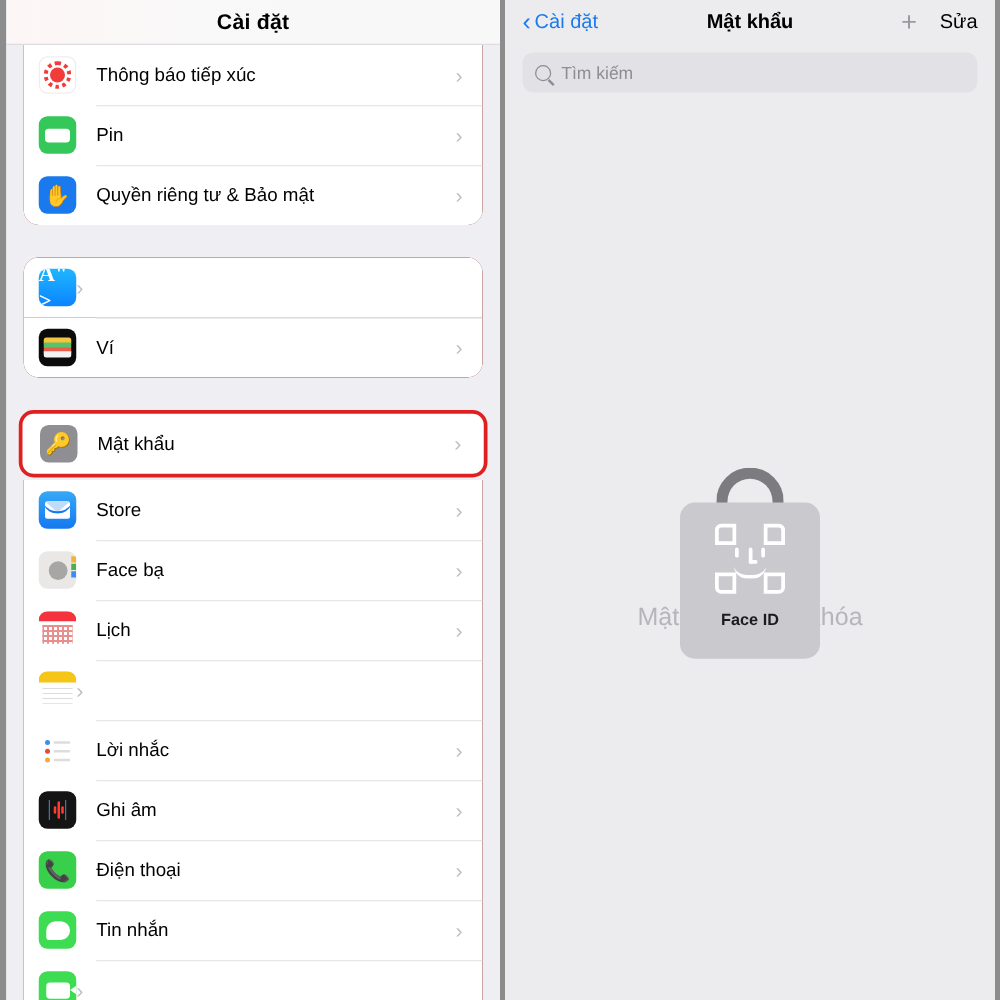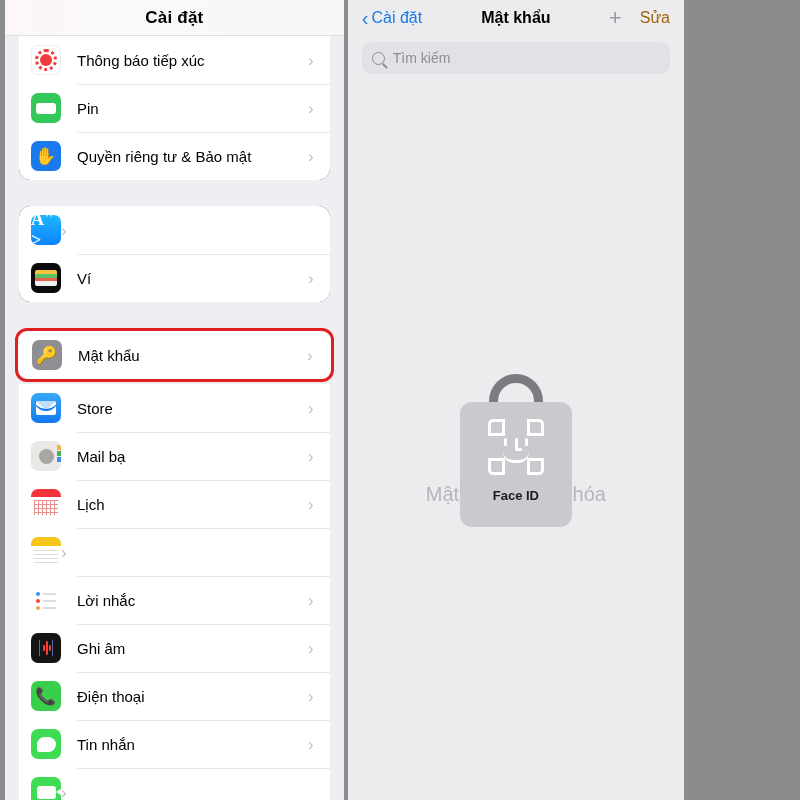--- a/index.html
+++ b/index.html
@@ -4,21 +4,21 @@
 <style>
   * { box-sizing: border-box; margin: 0; padding: 0; }
   html, body {
     width: 800px; height: 800px;
     font-family: "Liberation Sans", "DejaVu Sans", sans-serif;
     background: #8c8c8c;
     overflow: hidden;
   }
   .screen {
     position: relative;
-    width: 684px; height: 800px;
+    width: 800px; height: 800px;
     background: #8c8c8c;
     display: flex;
   }
 
   
   .left-panel {
     position: relative;
     width: 396px; height: 800px;
     margin-left: 4px;
     background: #efeef2;
@@ -164,21 +164,21 @@
   }
   .back-btn { display:flex; align-items:center; color:#1a7aed; cursor:pointer; }
   .back-chev { font-size:20px; line-height:1; margin-right:3px; font-weight:500; }
   .back-label { font-size:16px; }
   .right-title {
     position:absolute; left:0; right:0; text-align:center;
     font-size:16px; font-weight:bold; color:#000; pointer-events:none;
   }
   .right-actions { margin-left:auto; display:flex; align-items:center; gap:18px; z-index:2; }
   .plus-icon { font-size:22px; color:#9a9aa0; line-height:1; font-weight:300; }
-  .edit-label { font-size:16px; color:#a16207; }
+  .edit-label { font-size:16px; color:#000000; }
 
   .searchbar {
     margin: 6px 14px 0 14px;
     height: 32px;
     background: #e2e1e6;
     border-radius: 9px;
     display:flex; align-items:center;
     padding: 0 10px;
   }
   .search-glyph {
@@ -319,21 +319,21 @@
         </div>
         <div class="row">
           <div class="row-icon ic-contacts">
             <div class="person"></div>
             <div class="tabs">
                 <i style="background:#f2b33d"></i>
                 <i style="background:#4caf50"></i>
                 <i style="background:#3b8ef0"></i>
               </div>
           </div>
-          <div class="row-label">Mail bạ</div>
+          <div class="row-label">Face bạ</div>
           <div class="chev">›</div>
         </div>
         <div class="row">
           <div class="row-icon ic-calendar">
             <div class="top"></div>
               <div class="grid"></div>
           </div>
           <div class="row-label">Lịch</div>
           <div class="chev">›</div>
         </div>

